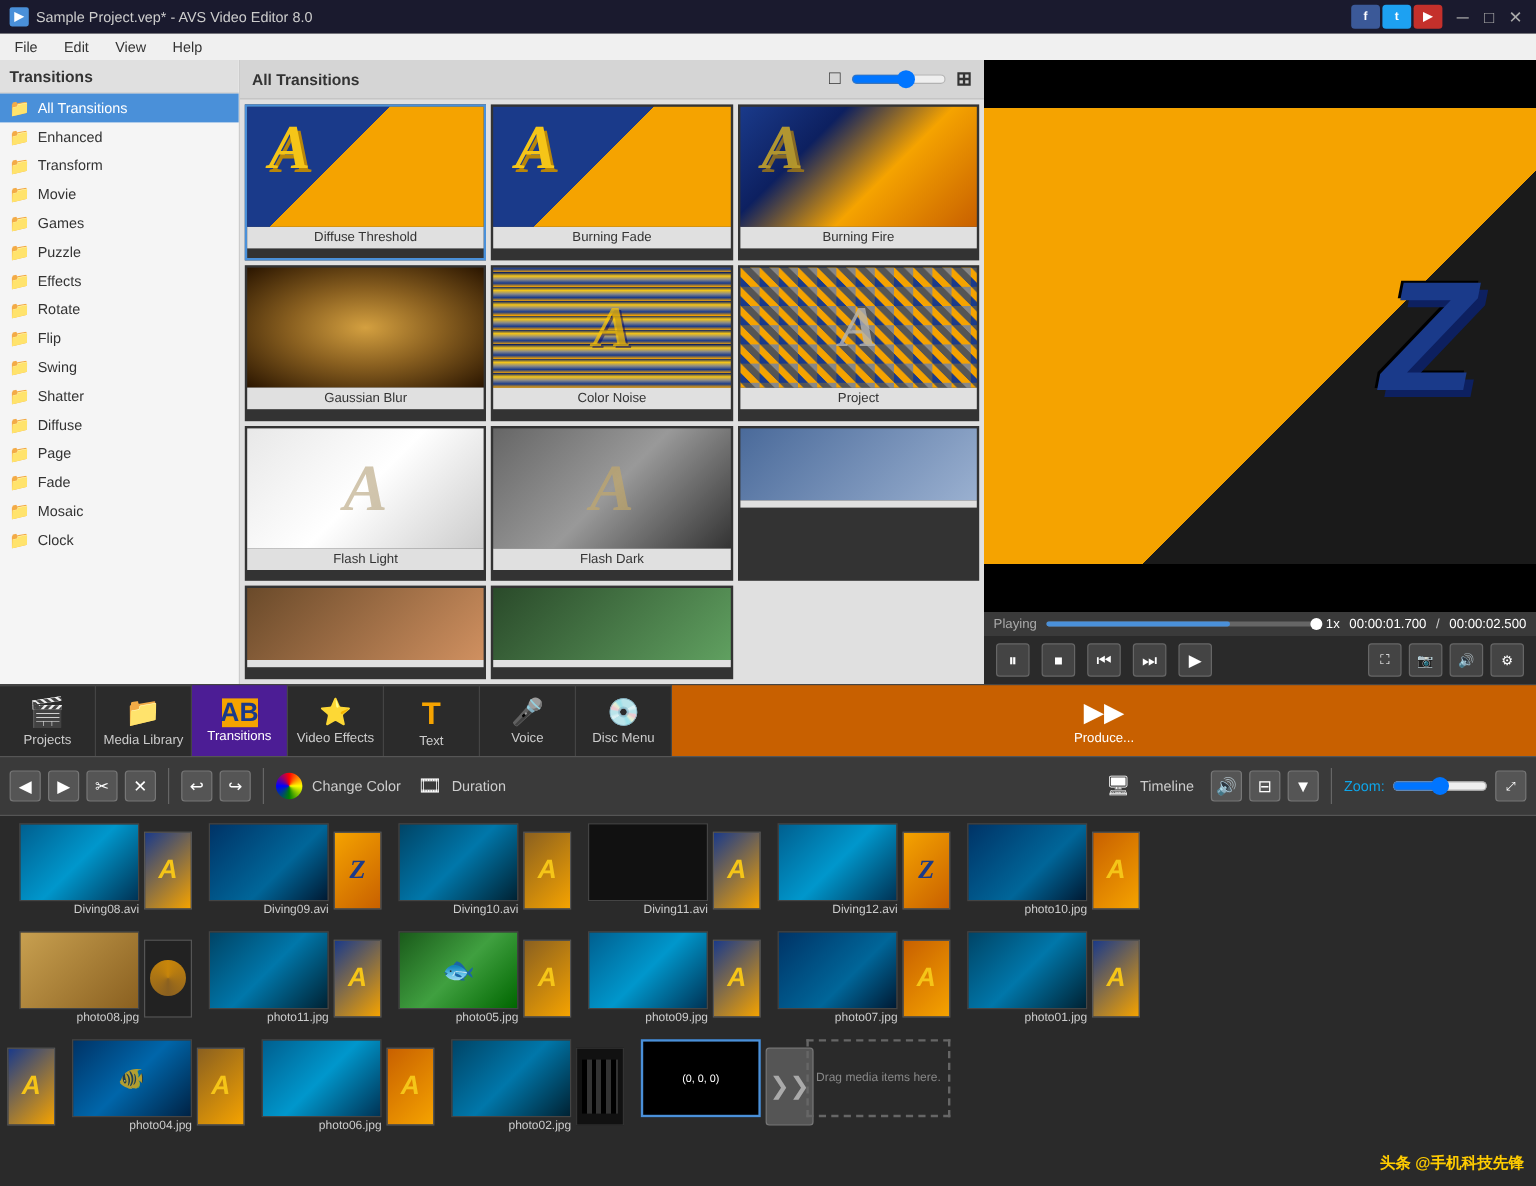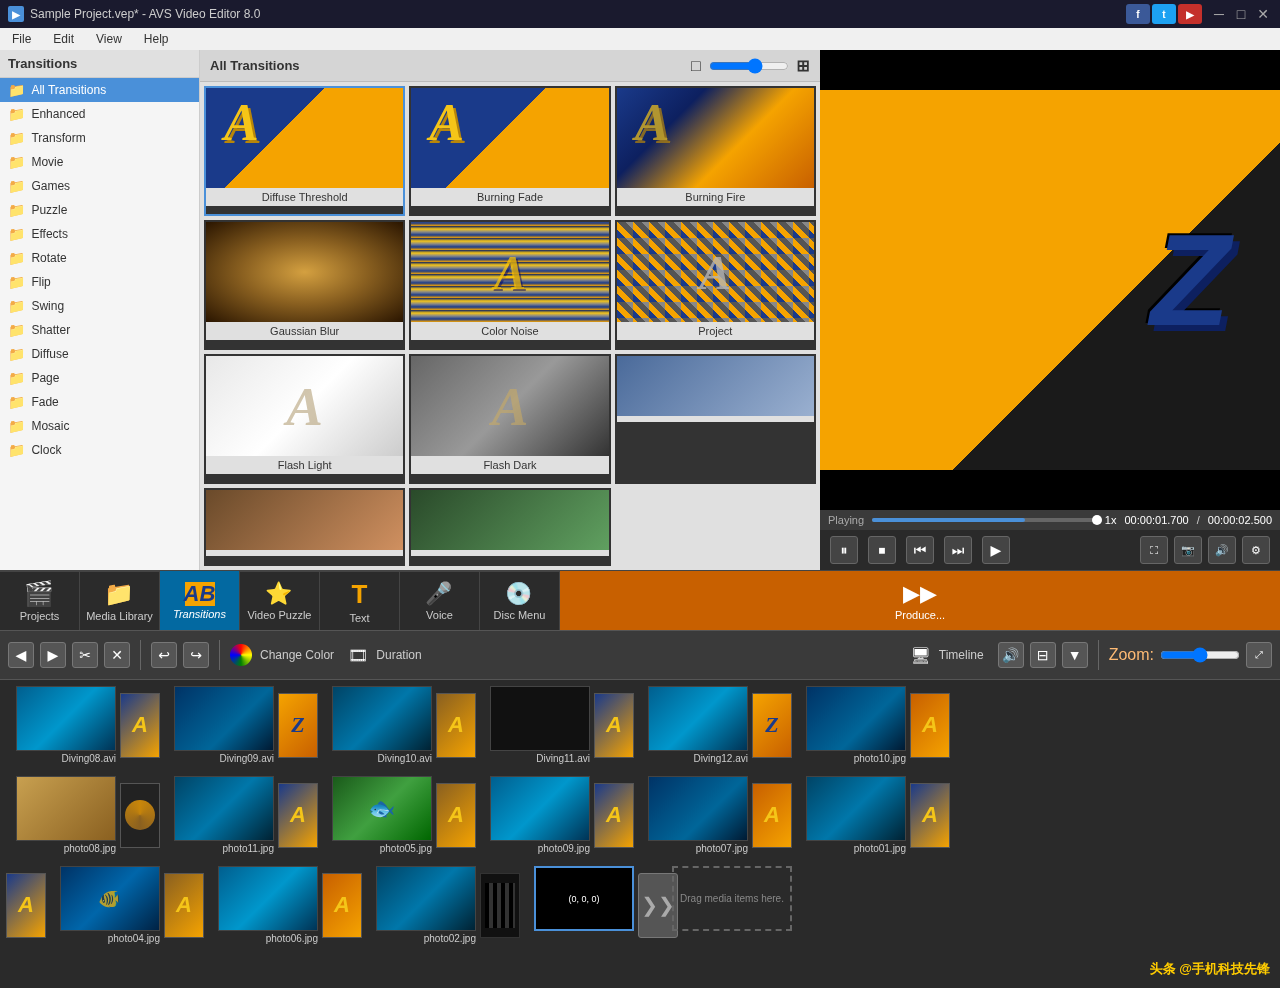--- a/index.html
+++ b/index.html
@@ -53,29 +53,29 @@
     .playbar-fill { height: 100%; width: 68%; background: #4a90d9; border-radius: 2px; }
     .playbar-thumb { width: 10px; height: 10px; background: #fff; border-radius: 50%; position: absolute; right: -5px; top: -3px; }
     .preview-buttons { background: #2a2a2a; padding: 6px 10px; display: flex; align-items: center; gap: 10px; }
     .preview-btn { width: 28px; height: 28px; background: #444; border: 1px solid #666; border-radius: 3px; display: flex; align-items: center; justify-content: center; cursor: pointer; color: #fff; font-size: 14px; }
     .preview-spacer { flex: 1; }
     .preview-side-btns { display: flex; gap: 6px; }
 
     
     .toolbar { height: 60px; background: #2b2b2b; display: flex; align-items: center; border-top: 2px solid #444; }
     .tool-btn { display: flex; flex-direction: column; align-items: center; justify-content: center; width: 80px; height: 60px; cursor: pointer; gap: 2px; color: #ccc; font-size: 11px; border-right: 1px solid #444; }
-    .tool-btn.active { background: #0369a1; color: #fff; font-style: italic; }
+    .tool-btn.active { background: #4c1d95; color: #fff; }
 
     
     .timeline-controls { height: 50px; background: #3a3a3a; display: flex; align-items: center; padding: 0 8px; gap: 6px; border-top: 1px solid #555; border-bottom: 1px solid #555; }
     .tl-btn { width: 26px; height: 26px; background: #555; border: 1px solid #777; border-radius: 3px; display: flex; align-items: center; justify-content: center; cursor: pointer; color: #fff; font-size: 14px; }
     .tl-separator { width: 1px; height: 30px; background: #666; margin: 0 4px; }
     .tl-label { color: #ccc; font-size: 12px; margin-left: 4px; }
     .tl-spacer { flex: 1; }
-    .zoom-label { color: #fdba74; font-size: 16px; }
+    .zoom-label { color: #0ea5e9; font-size: 12px; }
     .zoom-slider { width: 80px; }
 
     
     .media-area { background: #2a2a2a; flex: 1; overflow-y: auto; }
     .media-row { display: flex; flex-wrap: wrap; gap: 0; padding: 4px; }
     .media-item { display: flex; flex-direction: column; align-items: flex-end; width: 110px; margin: 2px; }
     .media-thumb { width: 100px; height: 65px; background: #555; border: 1px solid #444; overflow: hidden; display: flex; align-items: center; justify-content: center; position: relative; }
     .media-label { font-size: 10px; color: #ccc; text-align: center; margin-top: 2px; max-width: 100px; }
     .media-transition-thumb { width: 40px; height: 65px; background: #333; border: 1px solid #555; display: flex; align-items: center; justify-content: center; margin: 2px 0; }
     .media-drop-zone { width: 120px; height: 65px; border: 2px dashed #666; display: flex; align-items: center; justify-content: center; text-align: center; color: #888; font-size: 10px; }
@@ -325,21 +325,21 @@
         <div class="tool-btn">
           <span style="font-size:24px;">📁</span>
           <span>Media Library</span>
         </div>
         <div class="tool-btn active">
           <span style="font-size:22px;background:#f5a300;color:#1a3a8a;width:30px;height:24px;display:flex;align-items:center;justify-content:center;font-weight:bold;">AB</span>
           <span>Transitions</span>
         </div>
         <div class="tool-btn">
           <span style="font-size:22px;">⭐</span>
-          <span>Video Puzzle</span>
+          <span>Video Effects</span>
         </div>
         <div class="tool-btn">
           <span style="font-size:26px;font-weight:bold;color:#f5a300;">T</span>
           <span>Text</span>
         </div>
         <div class="tool-btn">
           <span style="font-size:22px;">🎤</span>
           <span>Voice</span>
         </div>
         <div class="tool-btn">

